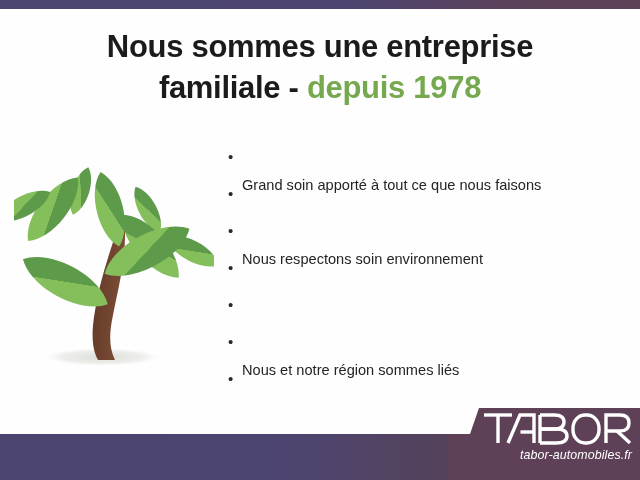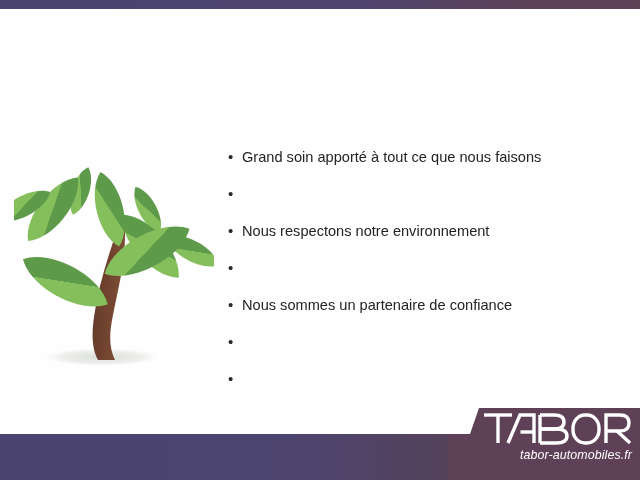--- a/index.html
+++ b/index.html
@@ -66,20 +66,21 @@
     font-size: 15px;
     line-height: 22px;
     color: #2a2a2a;
     text-align: left;
   }
   .bullet-text {
     font-size: 14.6px;
     line-height: 22px;
     color: #242424;
     white-space: nowrap;
+    margin-top: 28px;
   }
 
   
   #tree {
     position: absolute;
     left: 14px;
     top: 152px;
     width: 200px;
     height: 232px;
   }
@@ -131,20 +132,24 @@
     font-style: italic;
   }
 </style>
 </head>
 <body>
 
 <div id="slide">
 
   <div id="top-band"></div>
 
+  <div id="heading">
+    <div>Nous sommes une entreprise</div>
+    <div><span>familiale - </span><span class="green">depuis 1978</span></div>
+  </div>
 
   <div id="tree">
     <svg viewBox="0 0 200 232" width="200" height="232" xmlns="http://www.w3.org/2000/svg">
       <defs>
 
         <linearGradient id="lf" x1="0" y1="0" x2="1" y2="1">
           <stop offset="0%" stop-color="#5d9a4a"></stop>
           <stop offset="49.8%" stop-color="#5d9a4a"></stop>
           <stop offset="50.2%" stop-color="#84bf5c"></stop>
           <stop offset="100%" stop-color="#84bf5c"></stop>
@@ -217,31 +222,31 @@
   <div id="bullets">
     <div class="bullet-row">
       <div class="bullet-dot">•</div>
       <div class="bullet-text">Grand soin apporté à tout ce que nous faisons</div>
     </div>
     <div class="bullet-row">
       <div class="bullet-dot">•</div>
     </div>
     <div class="bullet-row">
       <div class="bullet-dot">•</div>
-      <div class="bullet-text">Nous respectons notre environnement</div>
-    </div>
-    <div class="bullet-row">
-      <div class="bullet-dot">•</div>
-    </div>
-    <div class="bullet-row">
-      <div class="bullet-dot">•</div>
-      <div class="bullet-text">Nous sommes un partenaire de confiance</div>
-    </div>
-    <div class="bullet-row">
-      <div class="bullet-dot">•</div>
+      <div class="bullet-text">Nous respectons soin environnement</div>
+    </div>
+    <div class="bullet-row">
+      <div class="bullet-dot">•</div>
+    </div>
+    <div class="bullet-row">
+      <div class="bullet-dot">•</div>
+    </div>
+    <div class="bullet-row">
+      <div class="bullet-dot">•</div>
+      <div class="bullet-text">Nous et notre région sommes liés</div>
     </div>
     <div class="bullet-row">
       <div class="bullet-dot">•</div>
     </div>
   </div>
 
   <div id="footer-band"></div>
   <div id="footer-panel-inner"></div>
 
   <div id="logo">

